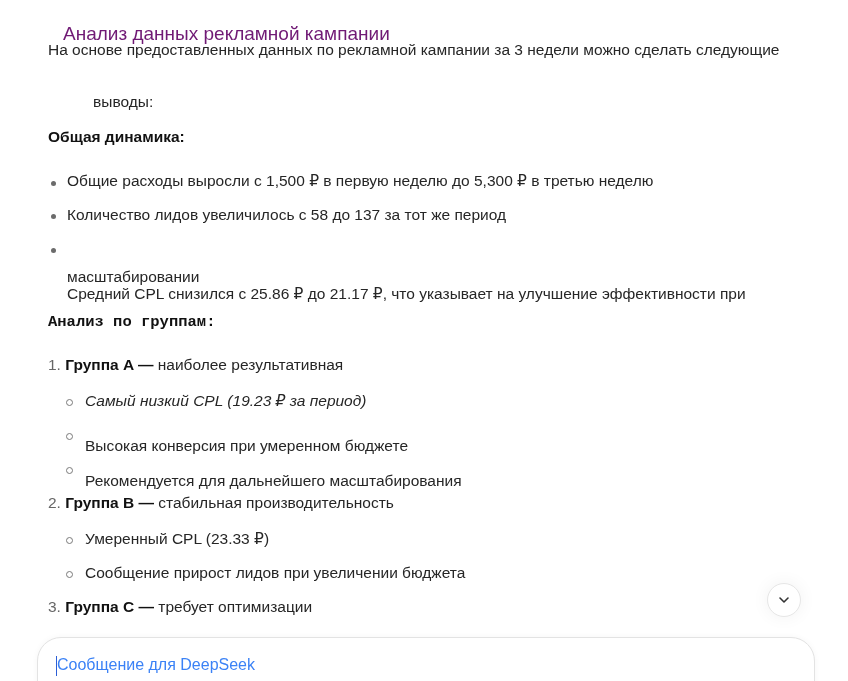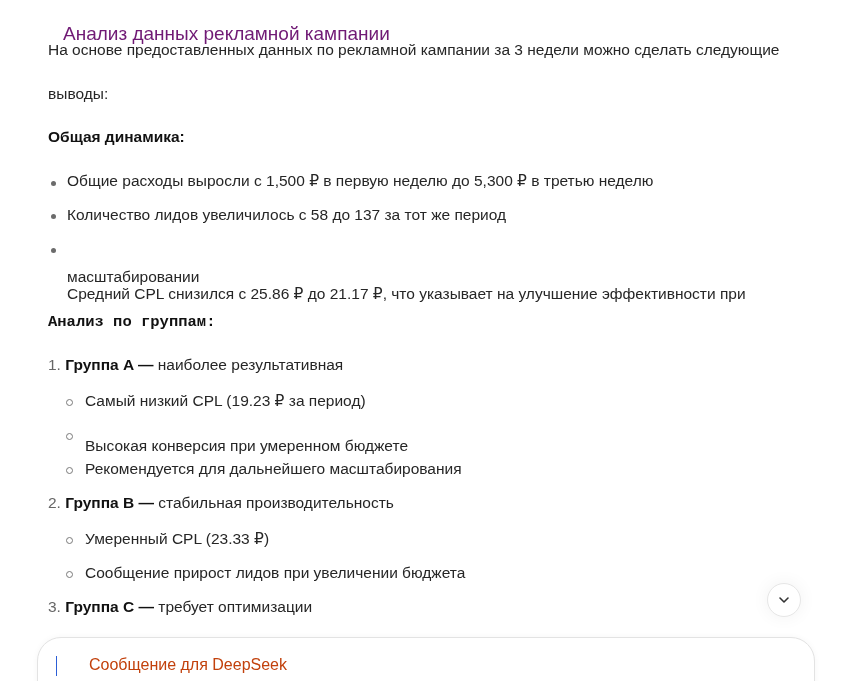--- a/index.html
+++ b/index.html
@@ -30,65 +30,65 @@
   .fade {
     position: absolute; left: 0; right: 0; top: 618px; height: 22px;
     background: linear-gradient(rgba(255,255,255,0), #fff);
   }
   .composer {
     position: absolute; left: 37px; top: 637px; width: 776px; height: 80px;
     border: 1px solid #e3e3e3; border-radius: 24px; background: #fff;
     box-shadow: 0 0 6px rgba(0,0,0,0.04);
   }
   .composer .placeholder {
-    position: absolute; left: 19px; top: 18px; color: #c2410c; font-size: 16px; margin-left: 32px;
+    position: absolute; left: 19px; top: 18px; color: #3b82f6; font-size: 16px;
   }
   .composer .caret {
     position: absolute; left: 18px; top: 18px; width: 1px; height: 20px; background: #2c5fd6;
   }
   .scroll-btn {
     position: absolute; left: 767px; top: 583px; width: 32px; height: 32px;
     border-radius: 50%; border: 1px solid #e6e6e6; background: #fff;
     box-shadow: 0 0 18px rgba(0,0,0,0.06);
     display: flex; align-items: center; justify-content: center; cursor: pointer;
   }
 </style>
 </head>
 <body>
 
 <div class="content">
   <h3 class="title">Анализ данных рекламной кампании</h3>
 
   <div class="abs para" style="top:36px;">На основе предоставленных данных по рекламной кампании за 3 недели можно сделать следующие</div>
-  <div class="abs para" style="top:80px;">выводы:</div>
+  <div class="abs para" style="top:88px;margin-left:45px;">выводы:</div>
 
   <div class="abs strong" style="top:128px; left:0;">Общая динамика:</div>
 
   <span class="bullet-dot" style="left:3px; top:181px;"></span>
   <div class="abs" style="left:19px; top:172px;">Общие расходы выросли с 1,500 ₽ в первую неделю до 5,300 ₽ в третью неделю</div>
 
   <span class="bullet-dot" style="left:3px; top:214px;"></span>
   <div class="abs" style="left:19px; top:206px;">Количество лидов увеличилось с 58 до 137 за тот же период</div>
 
   <span class="bullet-dot" style="left:3px; top:248px;"></span>
   <div class="abs" style="left:19px; top:240px;margin-top:45px;">Средний CPL снизился с 25.86 ₽ до 21.17 ₽, что указывает на улучшение эффективности при</div>
   <div class="abs" style="left:19px; top:268px;">масштабировании</div>
 
   <div class="abs strong" style="top:313px; left:0;font-family:Liberation Mono, monospace;">Анализ по группам:</div>
 
   <div class="abs" style="left:0; top:356px;">
     <span class="num">1.</span>
     <span class="strong">Группа A —</span><span> наиболее результативная</span>
   </div>
   <span class="bullet-ring" style="left:18px; top:399px;"></span>
-  <div class="abs" style="left:37px; top:392px;">Самый низкий CPL (19.23 ₽ за период)</div>
+  <div class="abs" style="left:37px; top:392px;font-style:italic;">Самый низкий CPL (19.23 ₽ за период)</div>
   <span class="bullet-ring" style="left:18px; top:433px;"></span>
   <div class="abs" style="left:37px; top:437px;">Высокая конверсия при умеренном бюджете</div>
   <span class="bullet-ring" style="left:18px; top:467px;"></span>
-  <div class="abs" style="left:37px; top:460px;">Рекомендуется для дальнейшего масштабирования</div>
+  <div class="abs" style="left:37px; top:472px;">Рекомендуется для дальнейшего масштабирования</div>
 
   <div class="abs" style="left:0; top:494px;">
     <span class="num">2.</span>
     <span class="strong">Группа B —</span><span> стабильная производительность</span>
   </div>
   <span class="bullet-ring" style="left:18px; top:537px;"></span>
   <div class="abs" style="left:37px; top:530px;">Умеренный CPL (23.33 ₽)</div>
   <span class="bullet-ring" style="left:18px; top:571px;"></span>
   <div class="abs" style="left:37px; top:564px;">Сообщение прирост лидов при увеличении бюджета</div>
 

